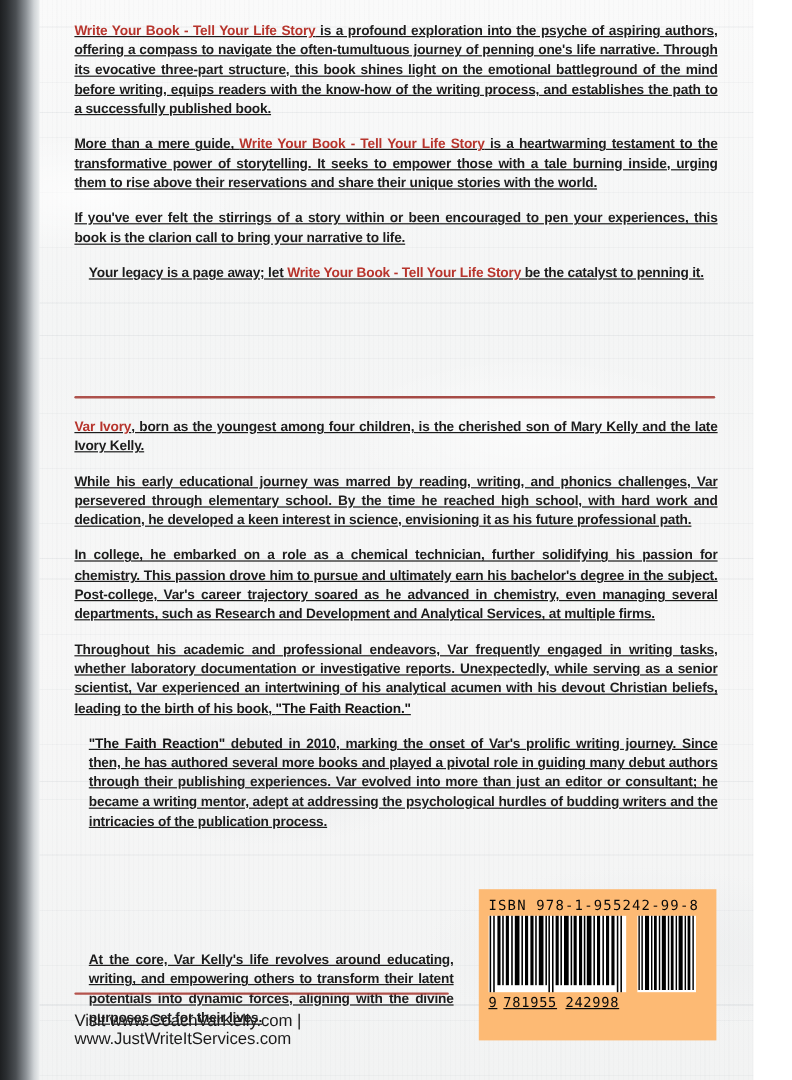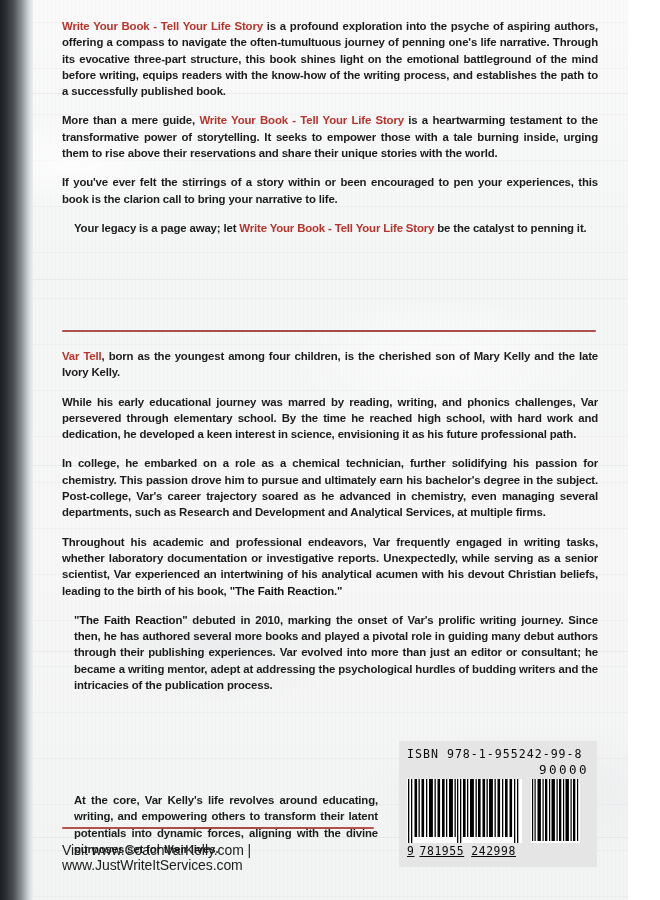--- a/index.html
+++ b/index.html
@@ -107,20 +107,21 @@
 
   p.para {
     margin: 0 0 13px 0;
     font-family: "Liberation Sans", sans-serif;
     font-size: 11.4px;
     line-height: 16.3px;
     color: #1c1c1c;
     text-align: justify;
     font-weight: 600;
     letter-spacing: -0.15px;
+    text-decoration: underline;
   }
   p.para:last-child { margin-bottom: 0; margin-left: 12px; }
 
   .title-accent {
     color: #b7342c;
     font-weight: 700;
   }
   .name-accent {
     color: #b7342c;
     font-weight: 700;
@@ -186,21 +187,21 @@
     letter-spacing: -0.1px;
   }
 
   
   .barcode-area {
     position: absolute;
     left: 399px;
     top: 741px;
     width: 198px;
     height: 126px;
-    background: #e5e5e5;
+    background: #fdba74;
     padding: 6px 7px 5px 8px;
     box-sizing: border-box;
   }
   .isbn-line {
     font-family: "DejaVu Sans Mono", "Liberation Mono", monospace;
     font-size: 11.6px;
     letter-spacing: 1.0px;
     color: #0a0a0a;
     height: 15px;
     line-height: 15px;
@@ -269,21 +270,21 @@
         <span>Your legacy is a page away; let </span><span class="title-accent">Write Your Book - Tell Your Life Story</span><span> be the catalyst to penning it.</span>
       </p>
 
     </div>
 
     <div class="divider"></div>
 
     <div class="bio">
 
       <p class="para">
-        <span class="name-accent">Var Tell</span><span>, born as the youngest among four children, is the cherished son of Mary Kelly and the late Ivory Kelly.</span>
+        <span class="name-accent">Var Ivory</span><span>, born as the youngest among four children, is the cherished son of Mary Kelly and the late Ivory Kelly.</span>
       </p>
 
       <p class="para">While his early educational journey was marred by reading, writing, and phonics challenges, Var persevered through elementary school. By the time he reached high school, with hard work and dedication, he developed a keen interest in science, envisioning it as his future professional path.</p>
 
       <p class="para">In college, he embarked on a role as a chemical technician, further solidifying his passion for chemistry. This passion drove him to pursue and ultimately earn his bachelor's degree in the subject. Post-college, Var's career trajectory soared as he advanced in chemistry, even managing several departments, such as Research and Development and Analytical Services, at multiple firms.</p>
 
       <p class="para">
         <span>Throughout his academic and professional endeavors, Var frequently engaged in writing tasks, whether laboratory documentation or investigative reports. Unexpectedly, while serving as a senior scientist, Var experienced an intertwining of his analytical acumen with his devout Christian beliefs, leading to the birth of his book, </span><span class="bold-book">"The Faith Reaction."</span>
       </p>
 
@@ -301,21 +302,20 @@
 
     <div class="footer">
       <p>Visit www.CoachVarKelly.com | www.JustWriteItServices.com</p>
     </div>
 
   </div>
 
   <div class="barcode-area">
 
     <div class="isbn-line">ISBN 978-1-955242-99-8</div>
-    <div class="addon-line">90000</div>
 
     <div class="bars-row">
       <div class="bars-main">
         <svg viewBox="0 0 115 64" width="115" height="64" preserveAspectRatio="none" aria-hidden="true">
           <rect x="0" y="0" width="115" height="64" fill="#ffffff"></rect>
           <g fill="#000000">
             <rect x="1" y="0" width="1.3" height="64"></rect>
             <rect x="4" y="0" width="1.3" height="64"></rect>
             <rect x="7.5" y="0" width="2.6" height="58"></rect>
             <rect x="11.5" y="0" width="1.3" height="58"></rect>

